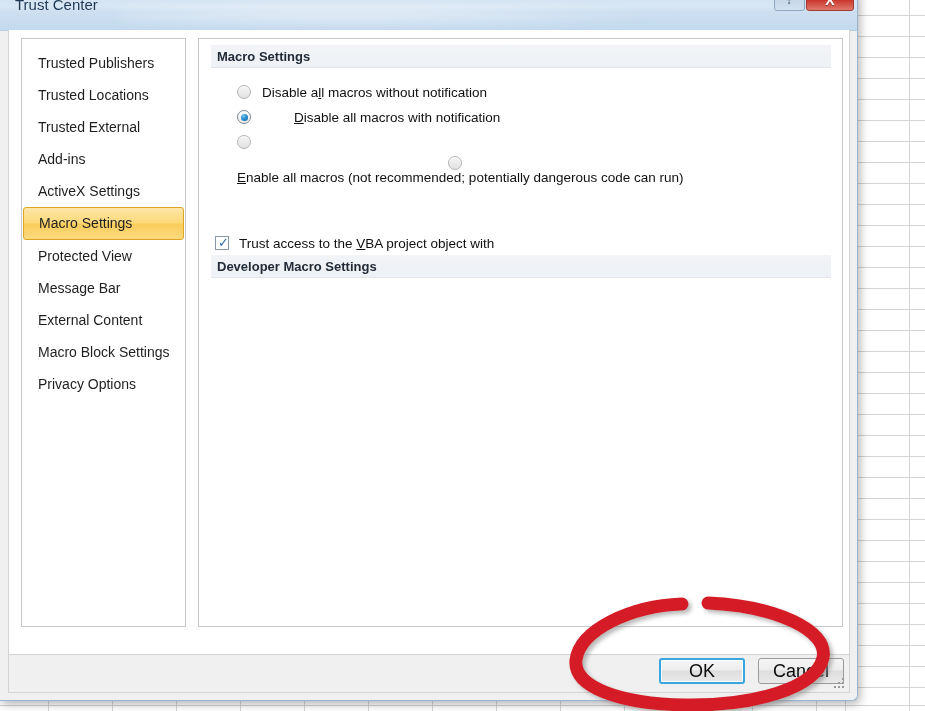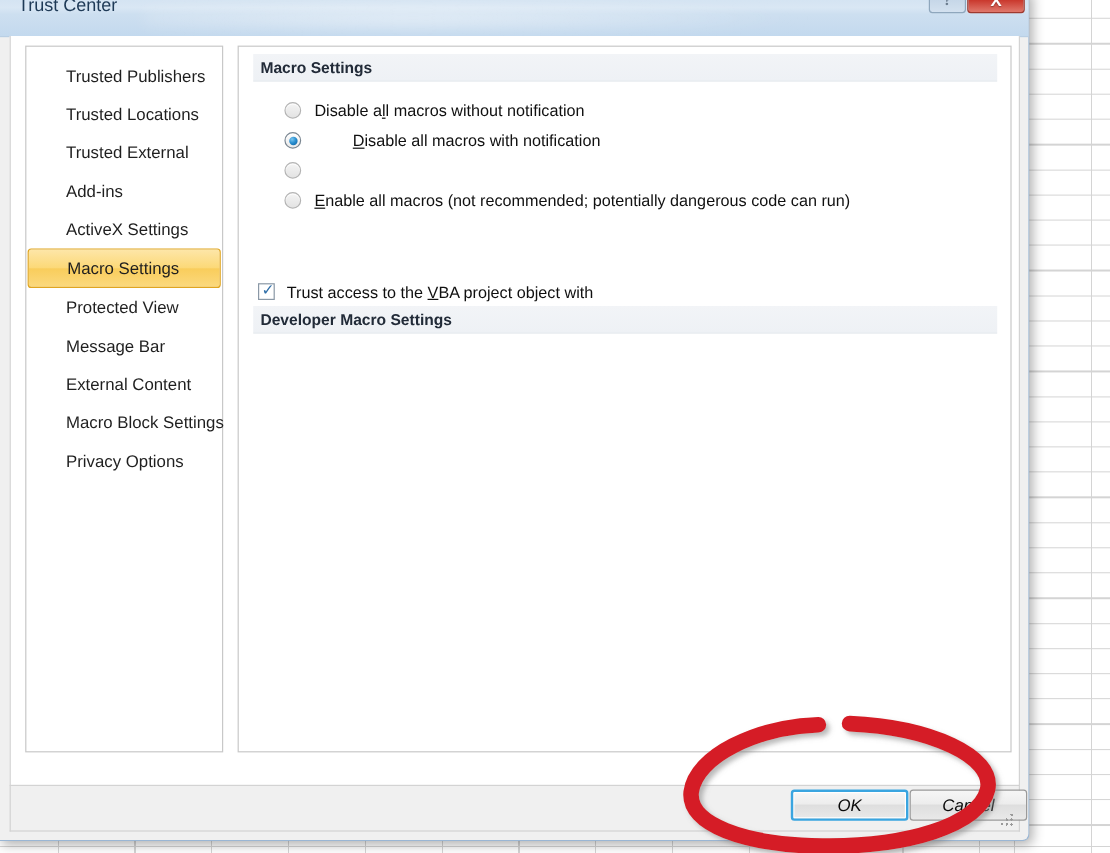--- a/index.html
+++ b/index.html
@@ -141,21 +141,21 @@
     width: 165px;
     height: 589px;
     background: #ffffff;
     border: 1px solid #c8c8c8;
     box-sizing: border-box;
     padding-top: 8px;
   }
   .side-item {
     height: 32px;
     line-height: 32px;
-    padding-left: 32px;
+    padding-left: 15px;
     font-size: 14px;
     color: #1f1f1f;
     box-sizing: border-box;
     margin: 0 1px;
     cursor: default;
     white-space: nowrap;
   }
   .side-item.selected {
     background: linear-gradient(to bottom, #fde6a8 0%, #fcd979 48%, #f9cd5c 52%, #fbd97e 100%);
     border: 1px solid #e0a520;
@@ -259,33 +259,32 @@
     width: 842px;
     height: 38px;
     background: #f0f0f0;
     border: 1px solid #d3d3d3;
     border-top: none;
     box-sizing: border-box;
   }
   .btn {
     position: absolute;
     top: 3px;
-    width: 98px;
+    width: 86px;
     height: 26px;
-    font-size: 14px;
+    font-size: 18px;
     color: #0a0a0a;
     background: linear-gradient(to bottom, #f6f6f6 0%, #ededed 45%, #dedede 50%, #e9e9e9 100%);
     border: 1px solid #9a9a9a;
     border-radius: 3px;
     display: flex;
     align-items: center;
     justify-content: center;
     box-sizing: border-box;
     cursor: default;
-    font-style: italic;
   }
   .btn.default {
     border: 2px solid #3aa5e0;
     box-shadow: inset 0 0 0 1px #ffffff;
   }
   #btn-ok { left: 650px; }
   #btn-cancel { left: 749px; }
 
   .gripper {
     position: absolute;
@@ -359,21 +358,21 @@
 
         <div class="opt-row" style="top:67px;gap:32px;">
           <span class="radio checked"></span>
           <span><span class="acc">D</span><span>isable all macros with notification</span></span>
         </div>
 
         <div class="opt-row" style="top:92px;">
           <span class="radio"></span>
         </div>
 
-        <div class="opt-row" style="top:117px;">
+        <div class="opt-row" style="top:117px;flex-direction:column;">
           <span class="radio"></span>
           <span><span class="acc">E</span><span>nable all macros (not recommended; potentially dangerous code can run)</span></span>
         </div>
 
         <div class="section-header" id="hdr-dev">Developer Macro Settings</div>
 
         <div class="opt-row" style="top:193px; left:16px;">
           <span class="checkbox">
               <span class="tick">✓</span>
             </span>

